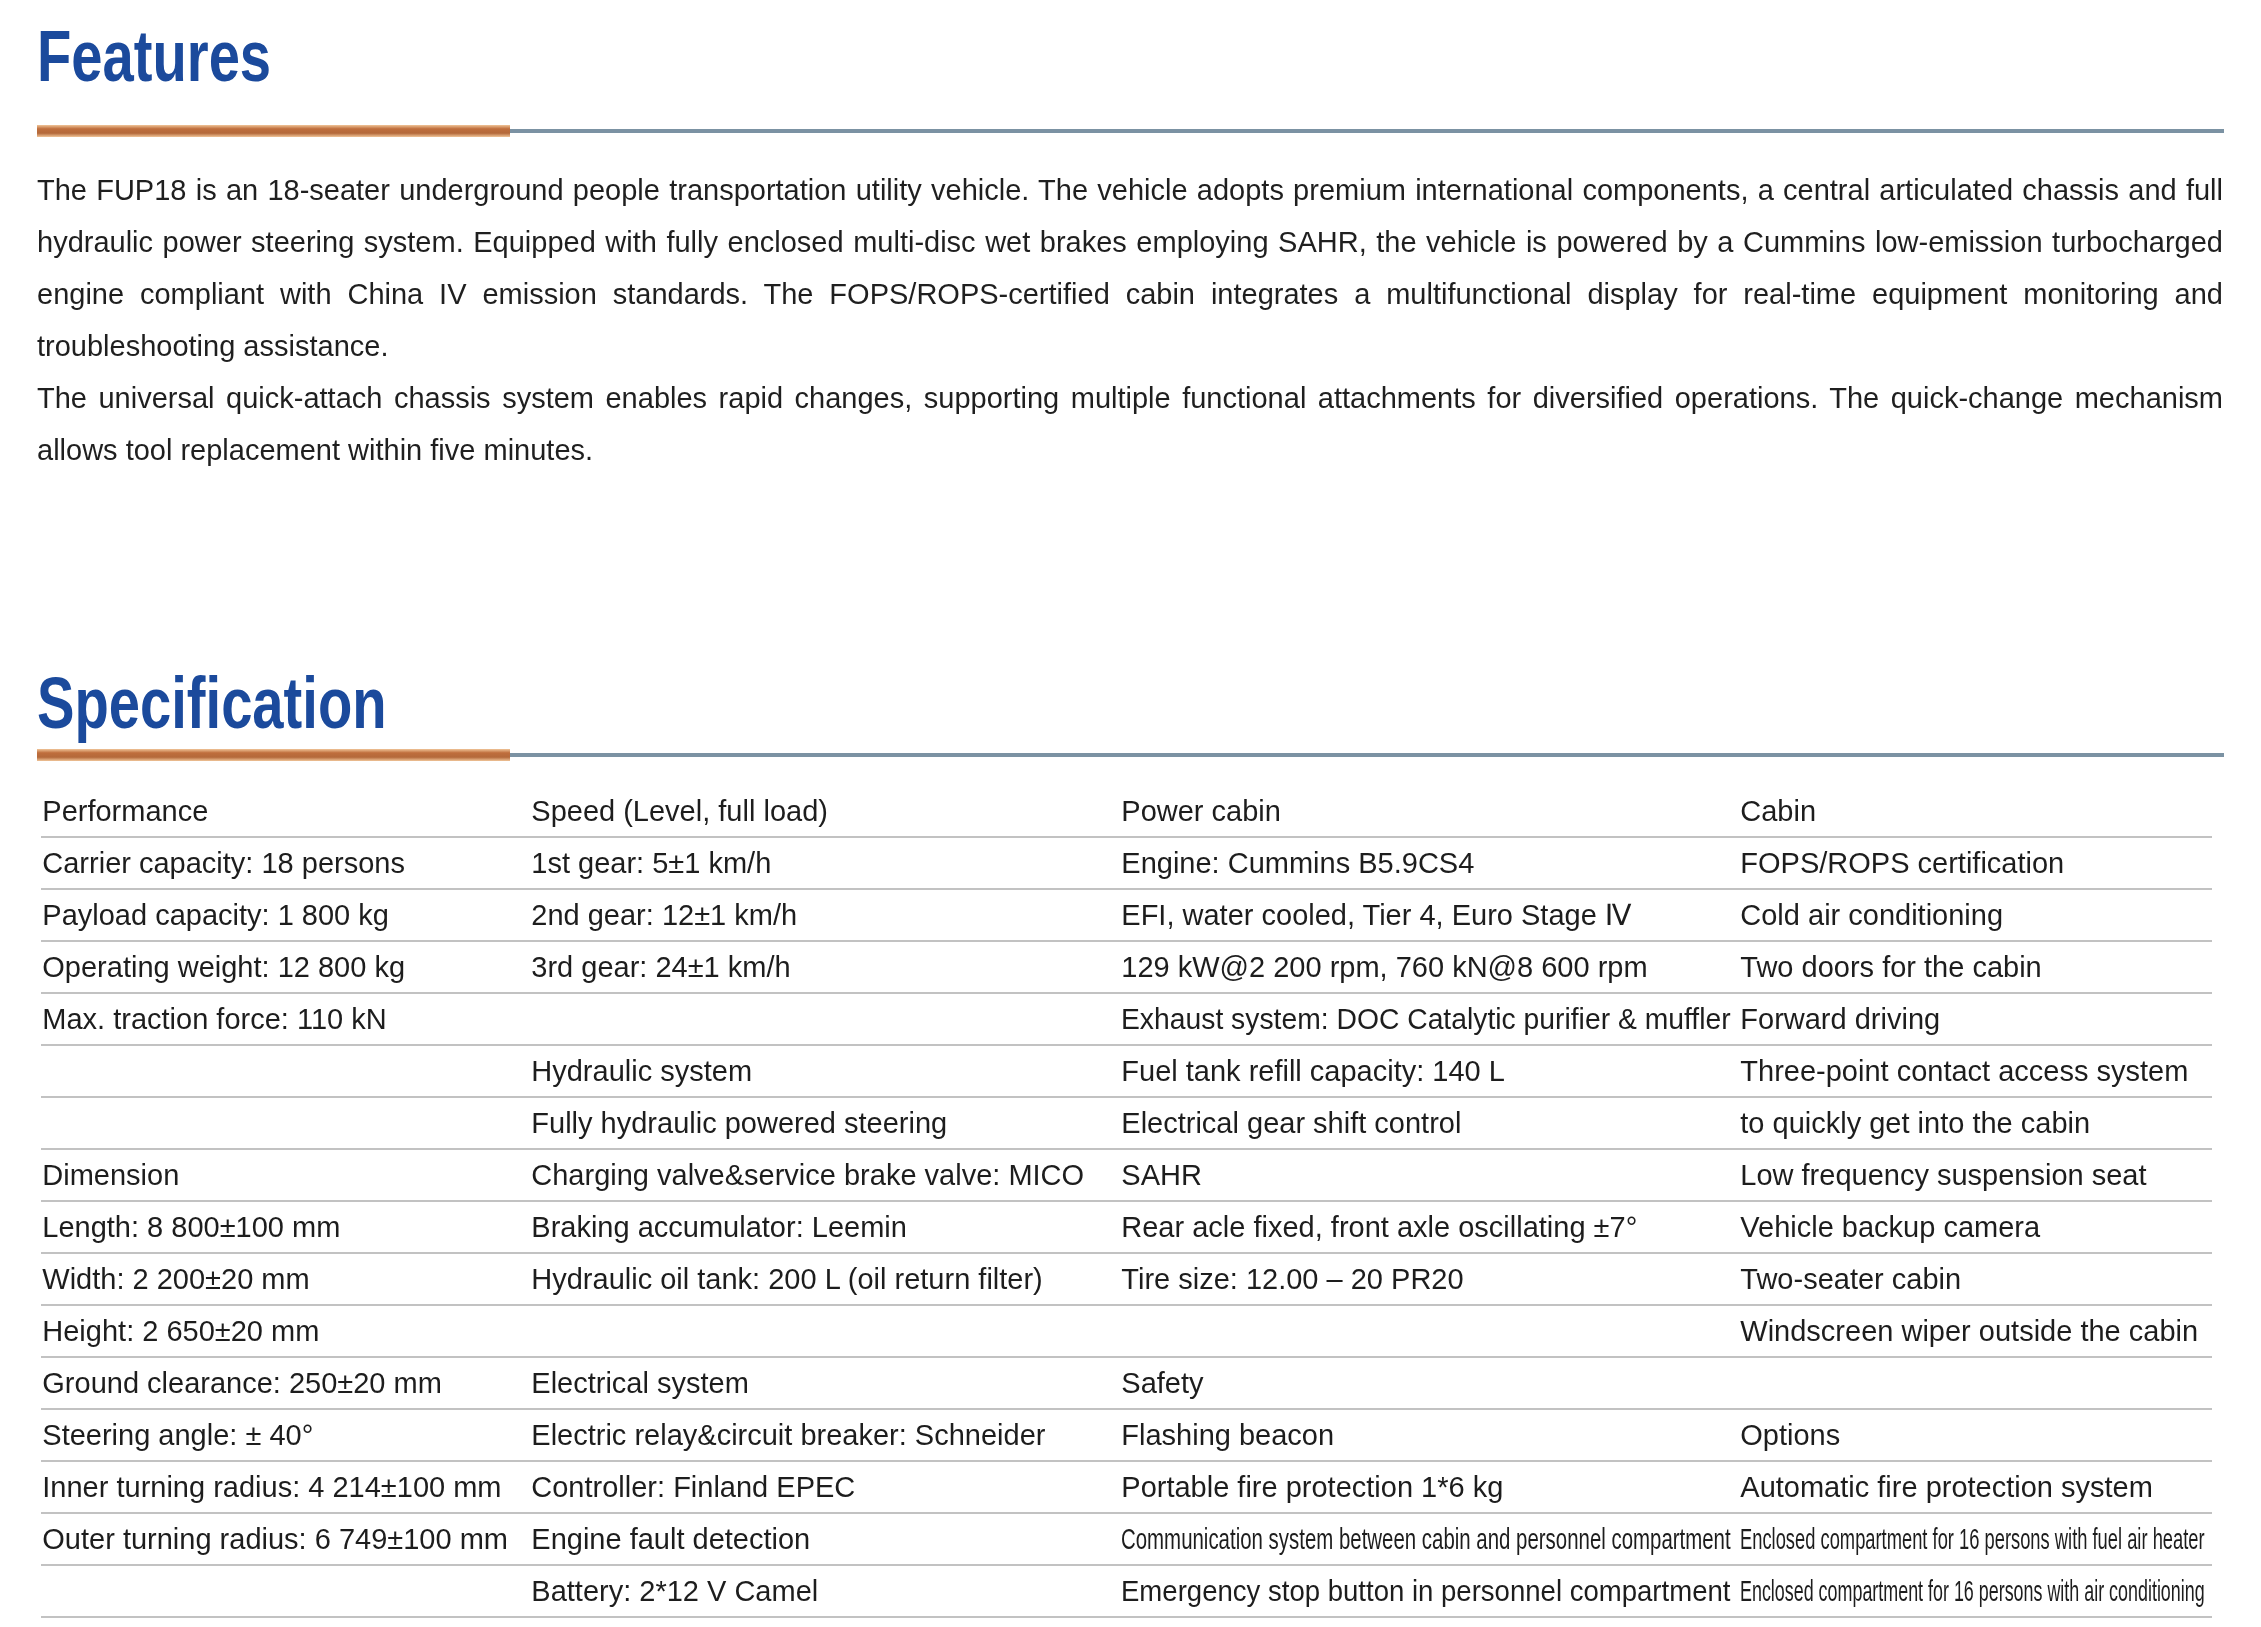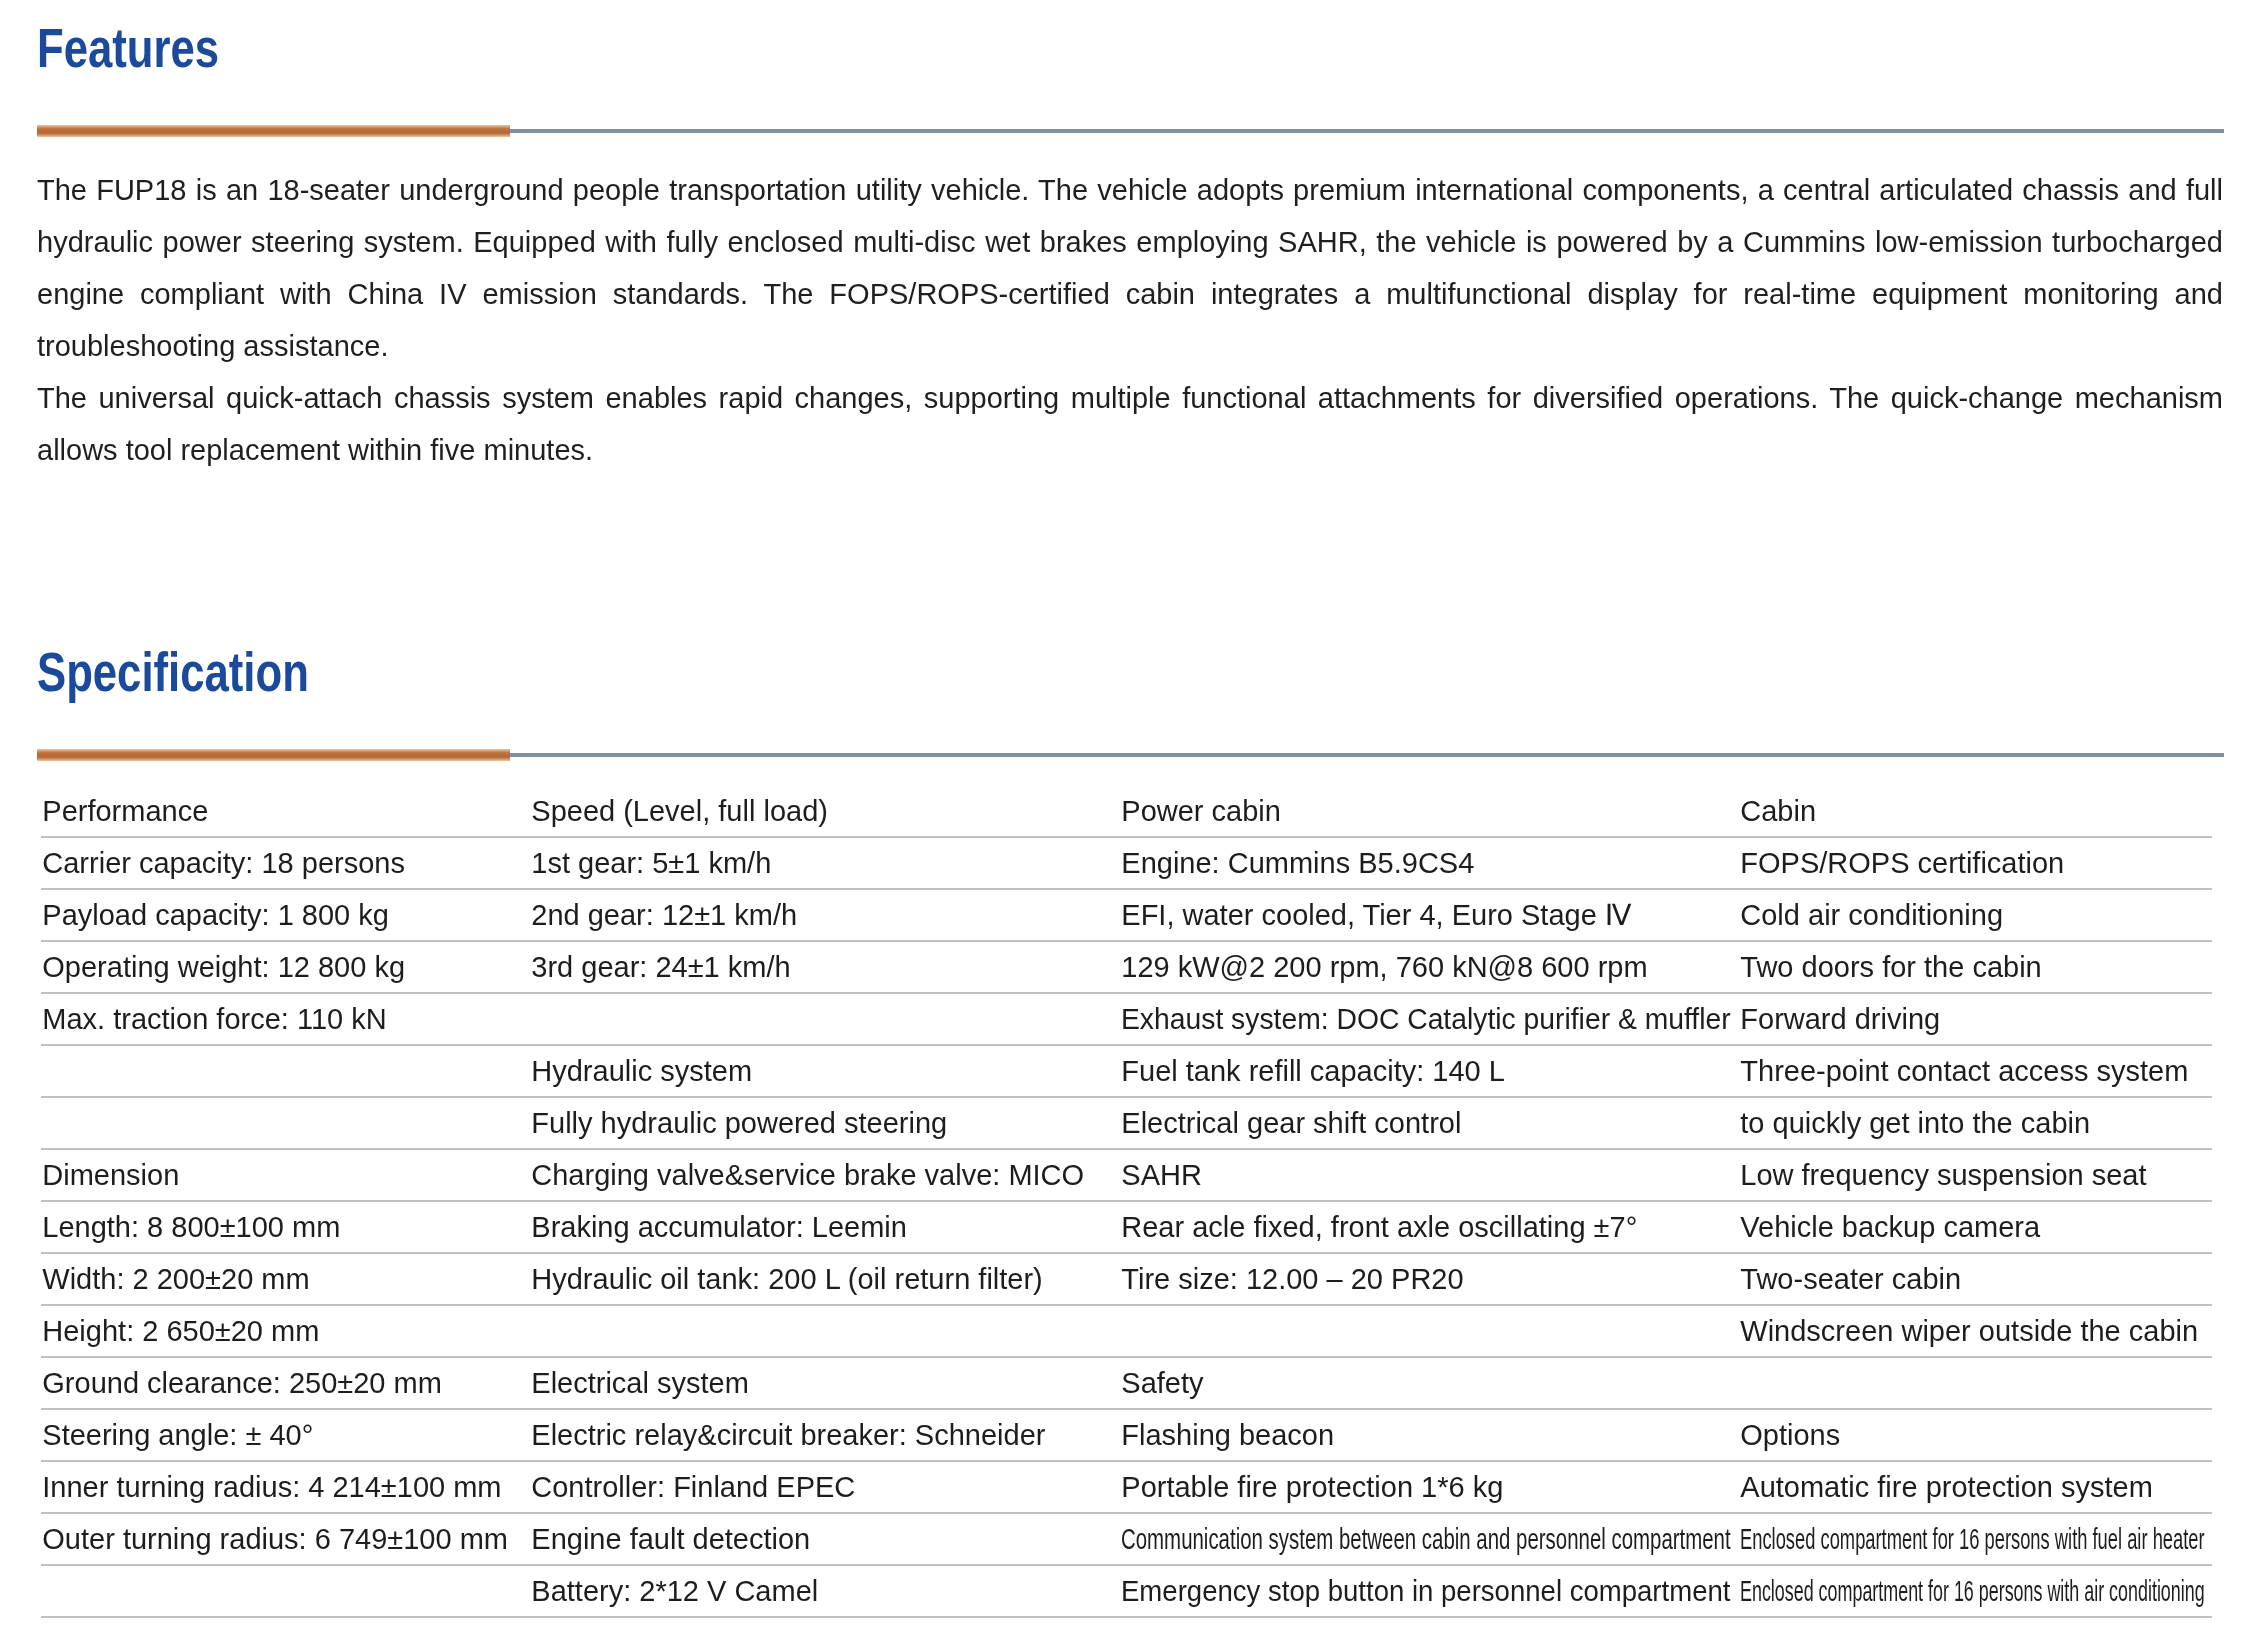--- a/index.html
+++ b/index.html
@@ -1,23 +1,23 @@
 <!DOCTYPE html>
 <html style="font-size:10.2px"><head>
 <meta charset="utf-8">
 <style>
   html,body{margin:0;padding:0;background:#ffffff;}
   body{width:2261px;height:1627px;font-family:"Liberation Sans",sans-serif;color:#1d1d1d;overflow:hidden;}
   .page{position:relative;width:2261px;height:1627px;background:#ffffff;}
 
   
-  .sec-title{position:absolute;left:37px;margin:0;font-weight:bold;color:#1b4a9c;font-size:56px;line-height:1.1;white-space:nowrap;}
+  .sec-title{position:absolute;left:37px;margin:0;font-weight:bold;color:#1b4a9c;font-size:72px;line-height:1.1;white-space:nowrap;}
   .sec-title .htext{display:inline-block;transform:scaleX(0.78);transform-origin:left bottom;}
   .t-features{top:16.5px;}
-  .t-spec{top:641px;}
+  .t-spec{top:664px;}
 
   
   .rule{position:absolute;left:37px;right:37px;height:14px;display:flex;align-items:center;}
   .r-features{top:124px;}
   .r-spec{top:748px;}
   .rule .orange{width:473px;height:12.7px;background:linear-gradient(to bottom,#f0c498 0%,#bf6e3c 32%,#b4693a 68%,#f0c498 100%);}
   .rule .grayline{flex:1;height:3.8px;background:#7b92a3;}
 
   
   .intro{position:absolute;top:164px;left:37px;right:38px;font-size:29px;line-height:52px;text-align:justify;color:#1f1f1f;}

